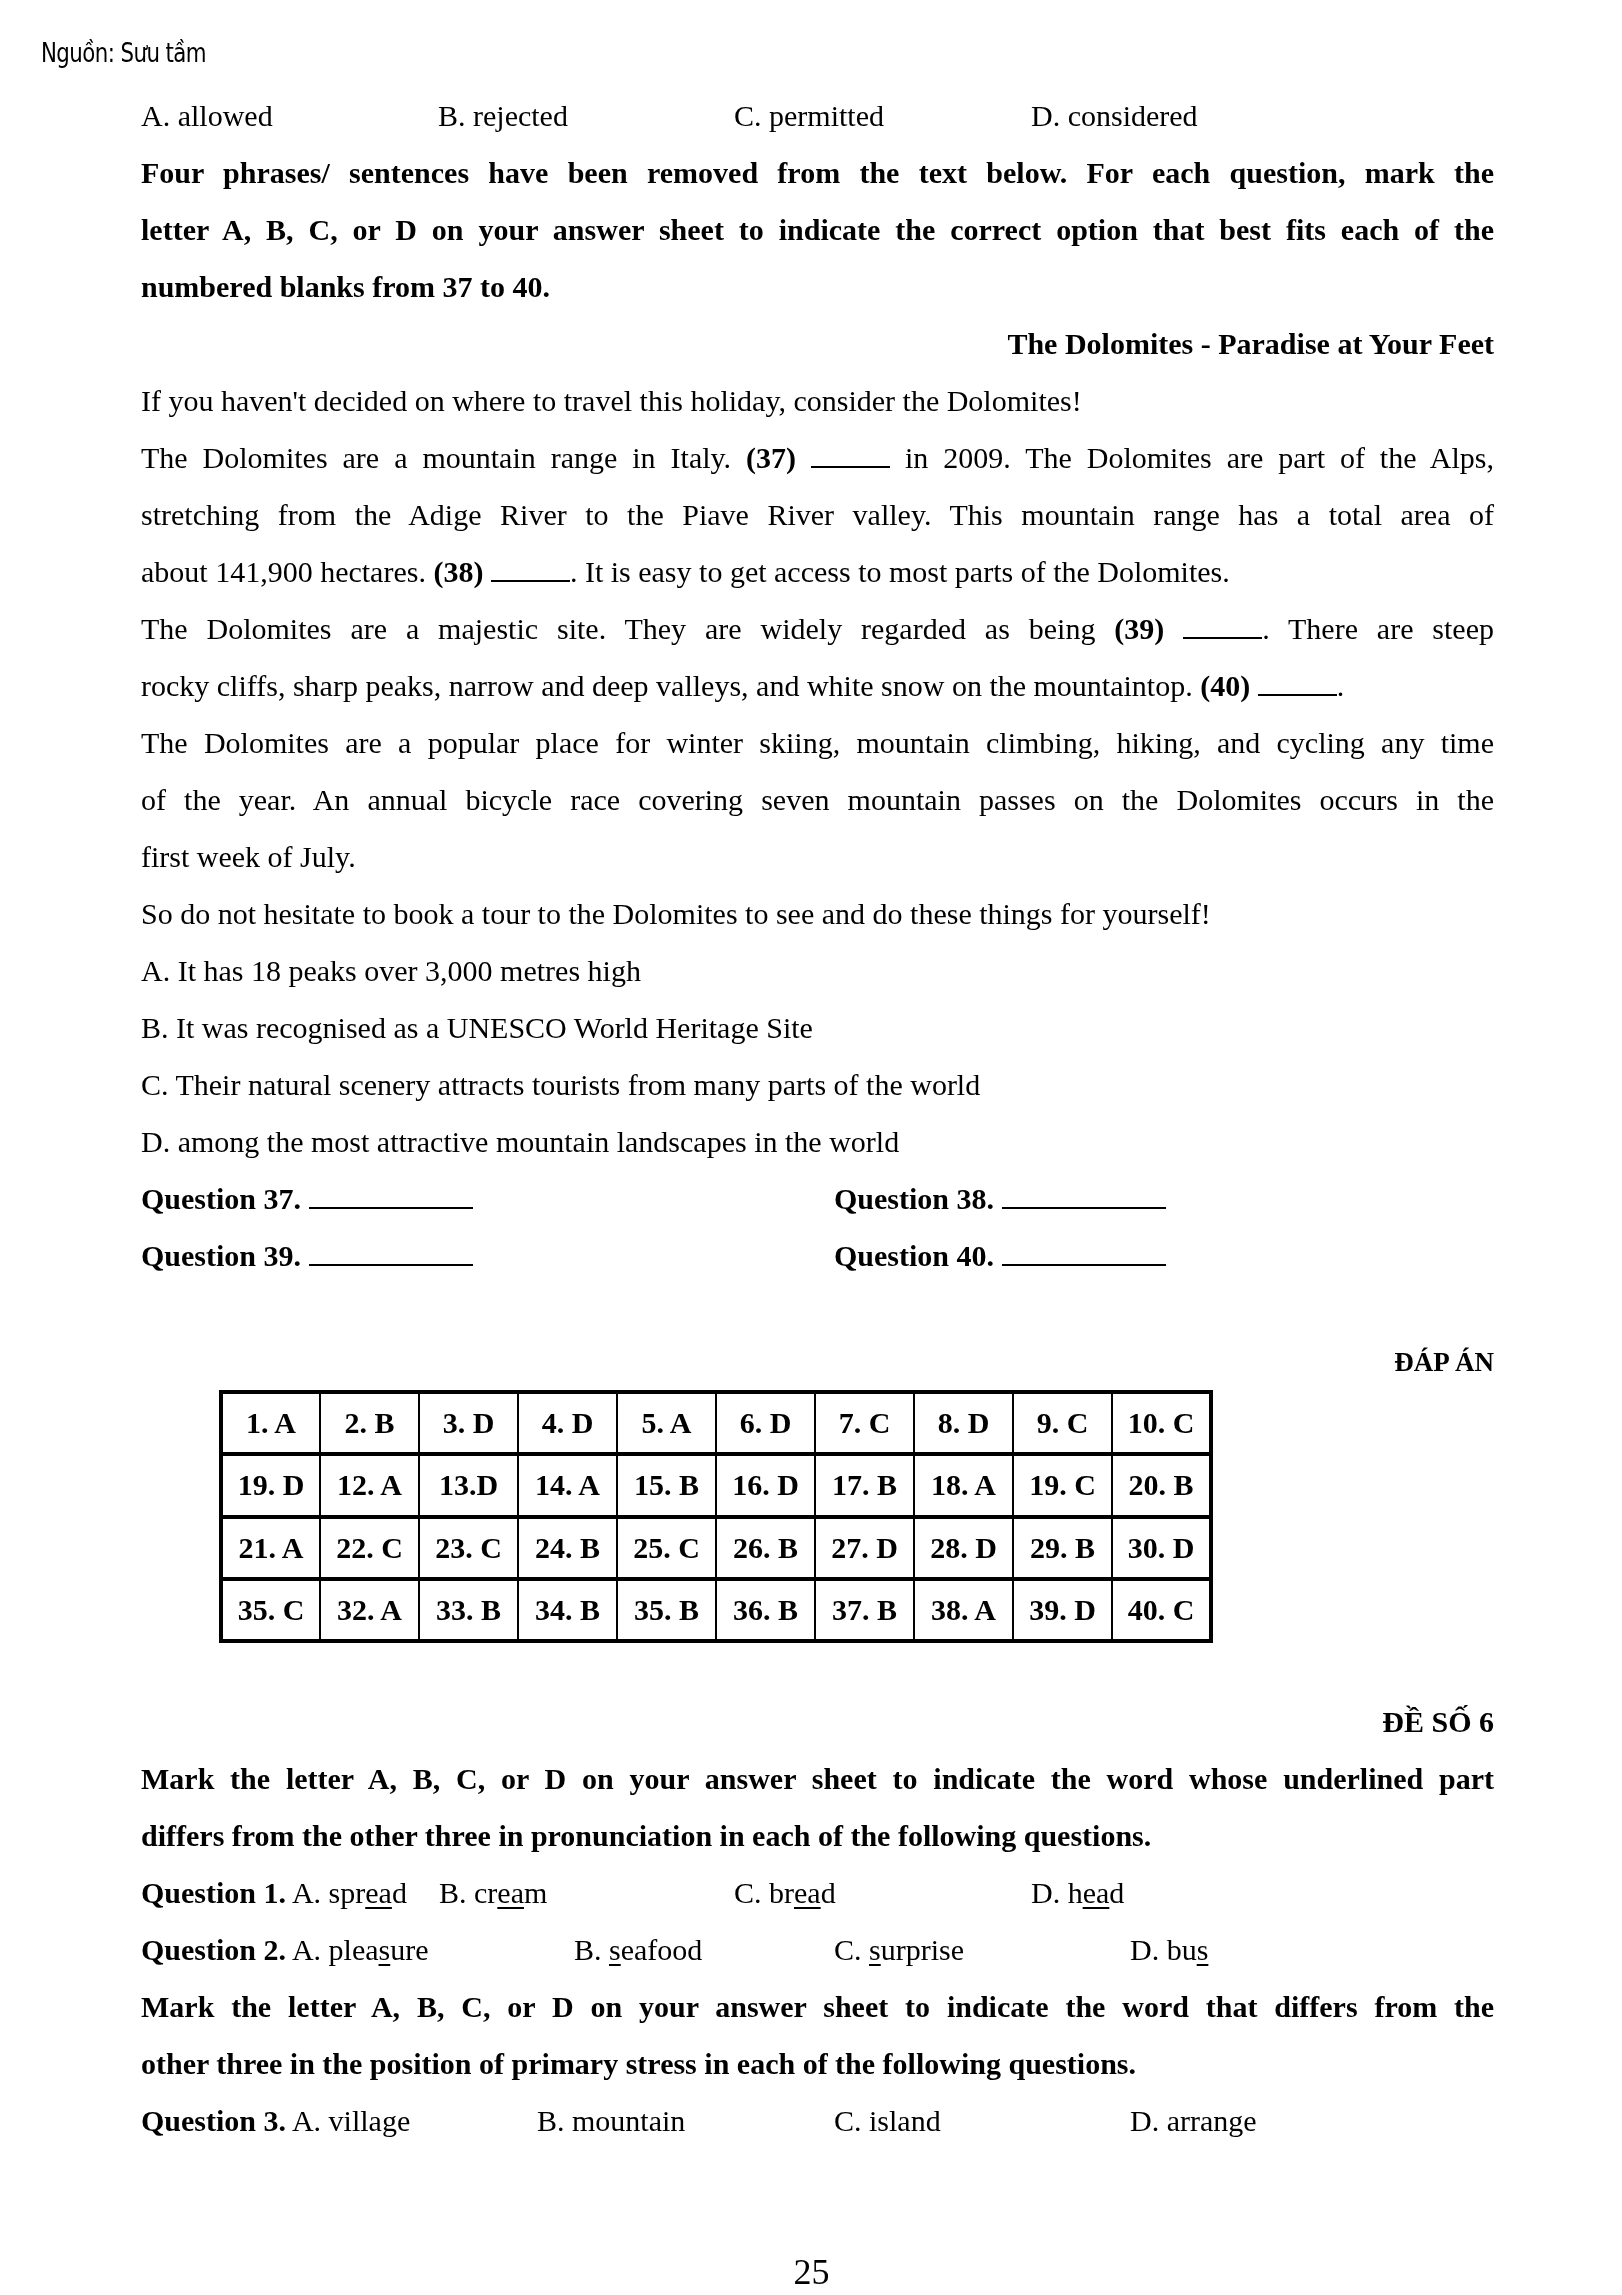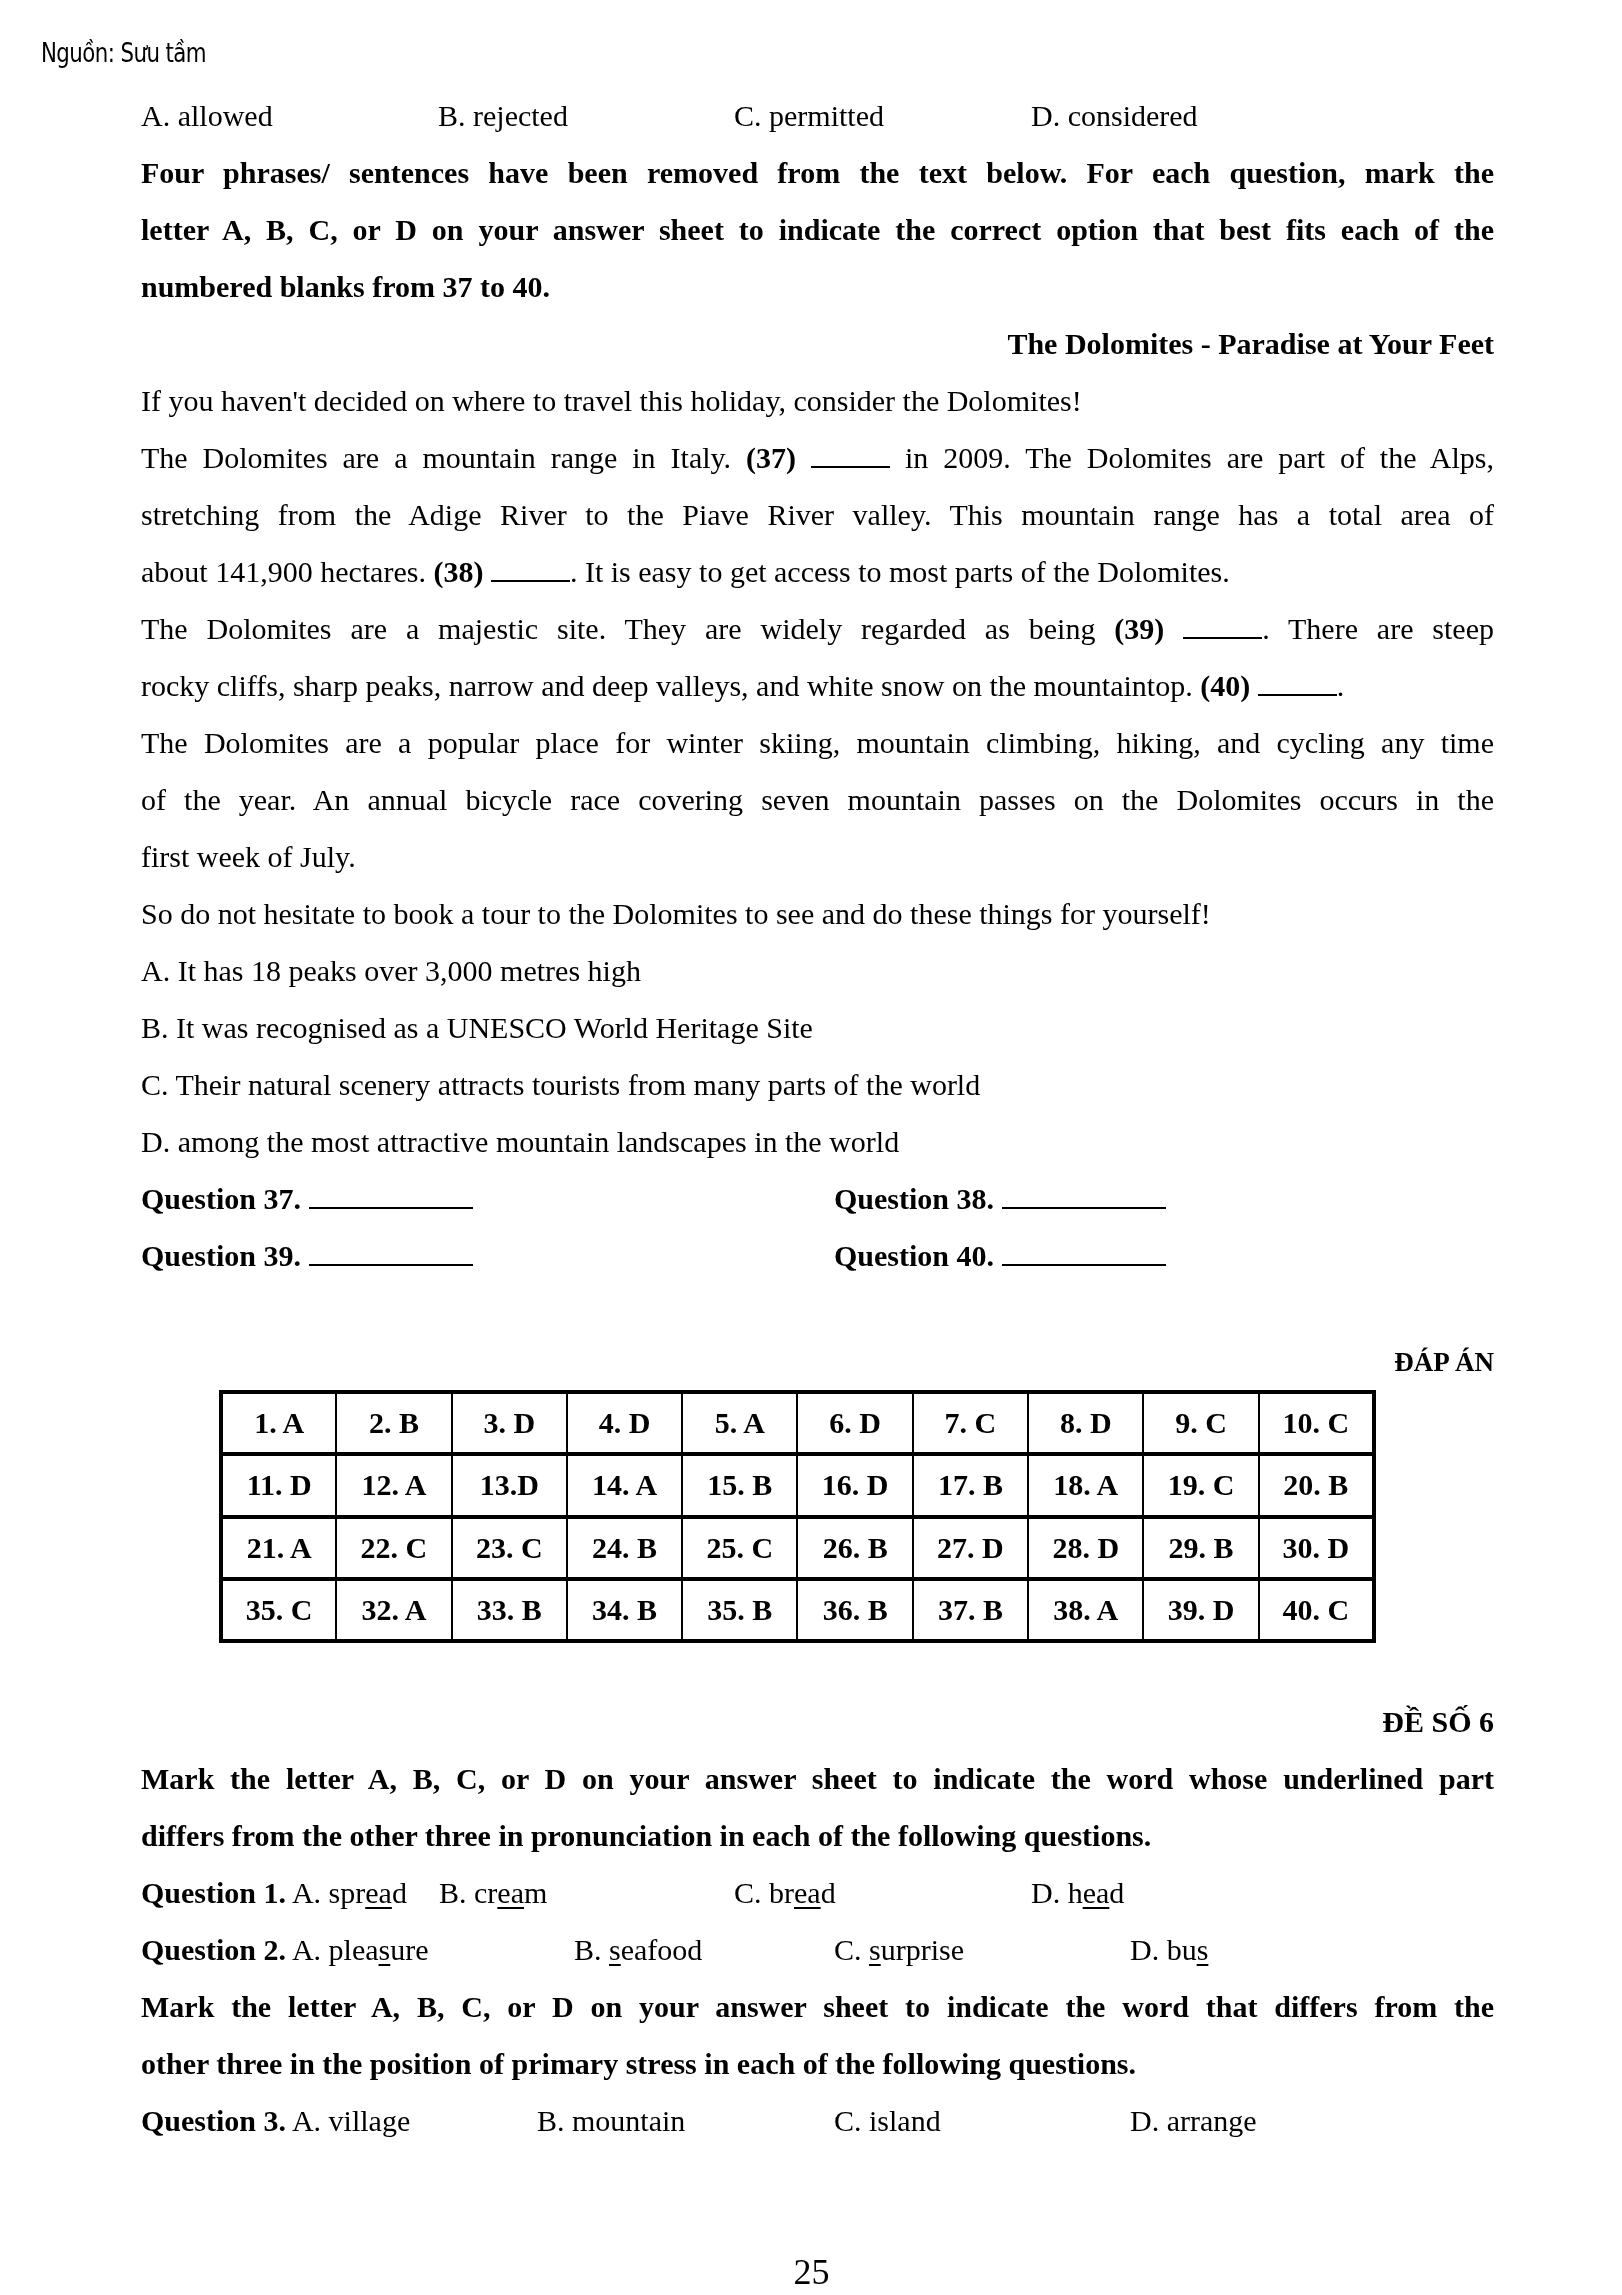--- a/index.html
+++ b/index.html
@@ -8,21 +8,21 @@
   .src { position:absolute; left:41px; top:38px; font-family:"DejaVu Sans", sans-serif; font-size:26px; letter-spacing:-0.7px; transform:scaleX(0.82); transform-origin:left top; }
   .body { position:absolute; left:141px; width:1353px; font-family:"Liberation Serif", serif; font-size:30px; line-height:57px; }
   .line { height:57px; white-space:nowrap; overflow:visible; }
   .just { text-align:justify; text-align-last:justify; }
   .center { text-align:right; }
   .b { font-weight:bold; }
   .blank { display:inline-block; width:79px; border-bottom:2.6px solid #000; height:19.6px; vertical-align:baseline; }
   .blank-long { display:inline-block; width:164px; border-bottom:2.6px solid #000; height:19.6px; }
   .opt { position:absolute; }
   .u { text-decoration:underline; text-decoration-thickness:2px; text-underline-offset:3.9px; }
-  table.ans { position:absolute; left:219px; top:1390px; width:1157px; height:253px; border-collapse:collapse; font-family:"Liberation Serif", serif; font-weight:bold; font-size:30px; }
+  table.ans { position:absolute; left:219px; top:1390px; width:994px; height:253px; border-collapse:collapse; font-family:"Liberation Serif", serif; font-weight:bold; font-size:30px; }
   table.ans td { border:2.6px solid #000; text-align:center; vertical-align:middle; width:10%; }
   table.ans { border:4.6px solid #000; }
   table.ans tr { border-bottom:4.6px solid #000; }
   .pnum { position:absolute; left:0; width:1623px; top:2251px; text-align:center; font-family:"Liberation Serif", serif; font-size:36px; }
 </style>
 </head>
 <body>
 
 <div class="page">
 
@@ -88,21 +88,21 @@
           <td>3. D</td>
           <td>4. D</td>
           <td>5. A</td>
           <td>6. D</td>
           <td>7. C</td>
           <td>8. D</td>
           <td>9. C</td>
           <td>10. C</td>
     </tr>
     <tr>
-      <td>11. D</td>
+      <td>19. D</td>
           <td>12. A</td>
           <td>13.D</td>
           <td>14. A</td>
           <td>15. B</td>
           <td>16. D</td>
           <td>17. B</td>
           <td>18. A</td>
           <td>19. C</td>
           <td>20. B</td>
     </tr>

